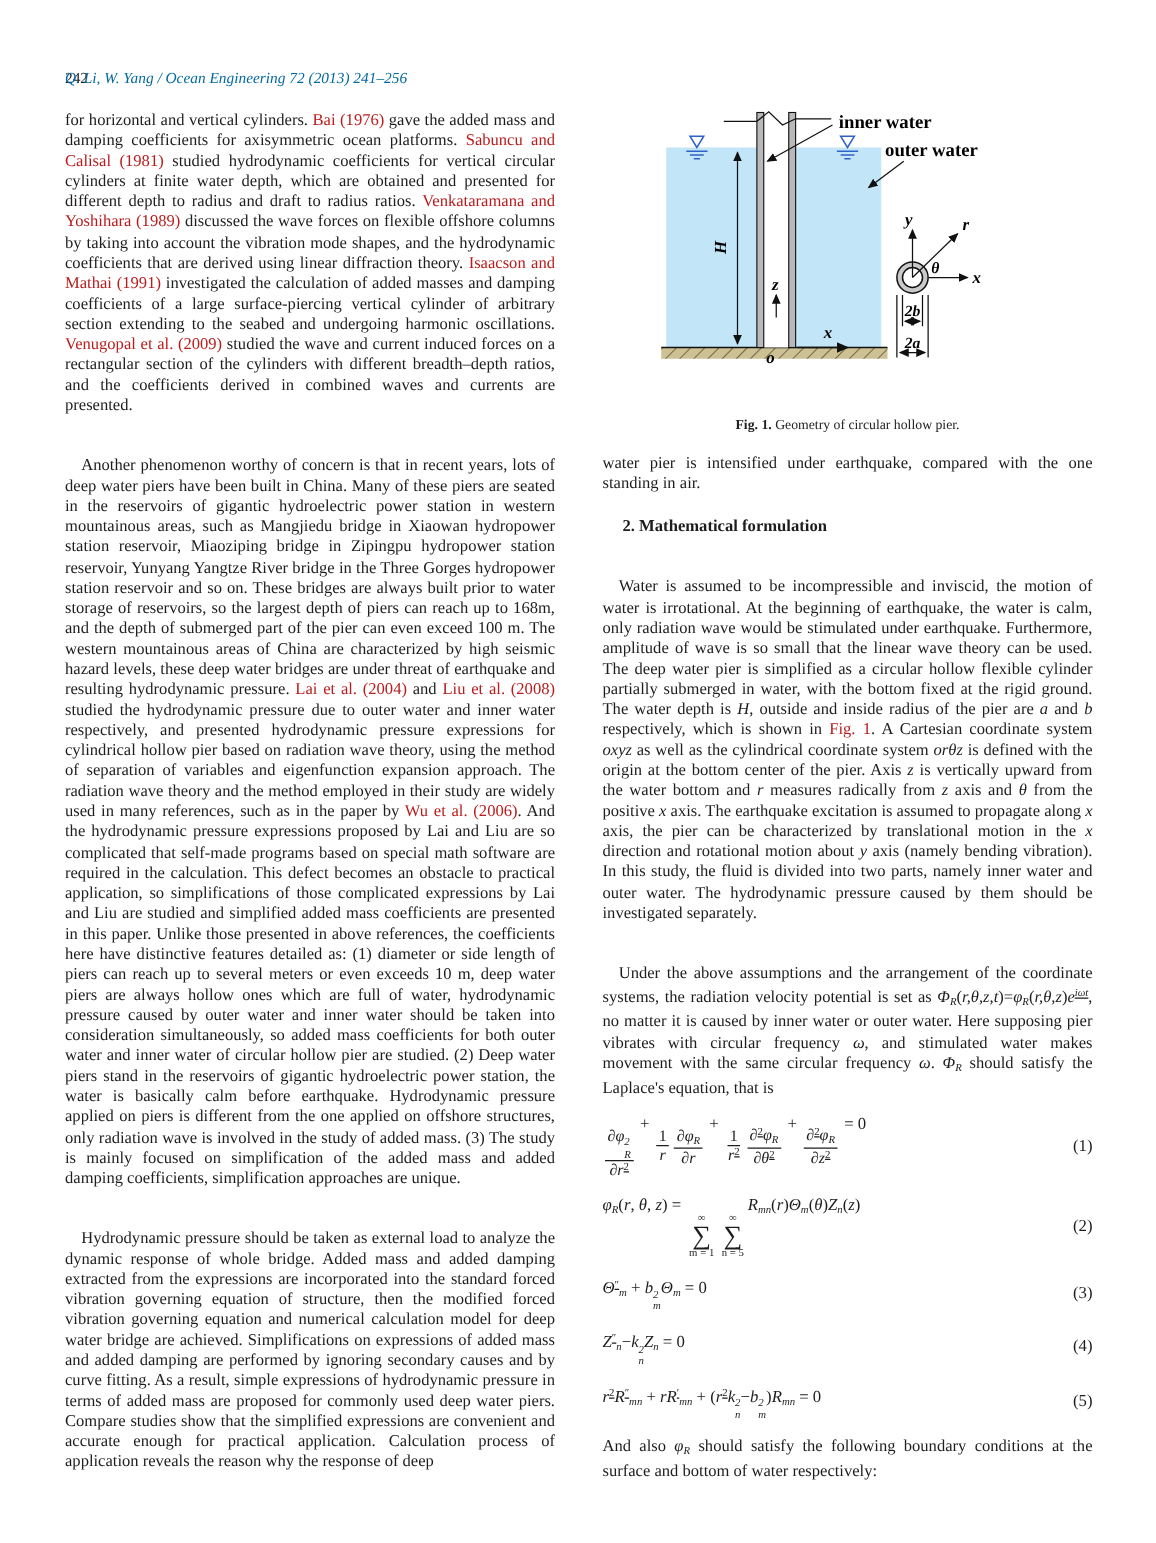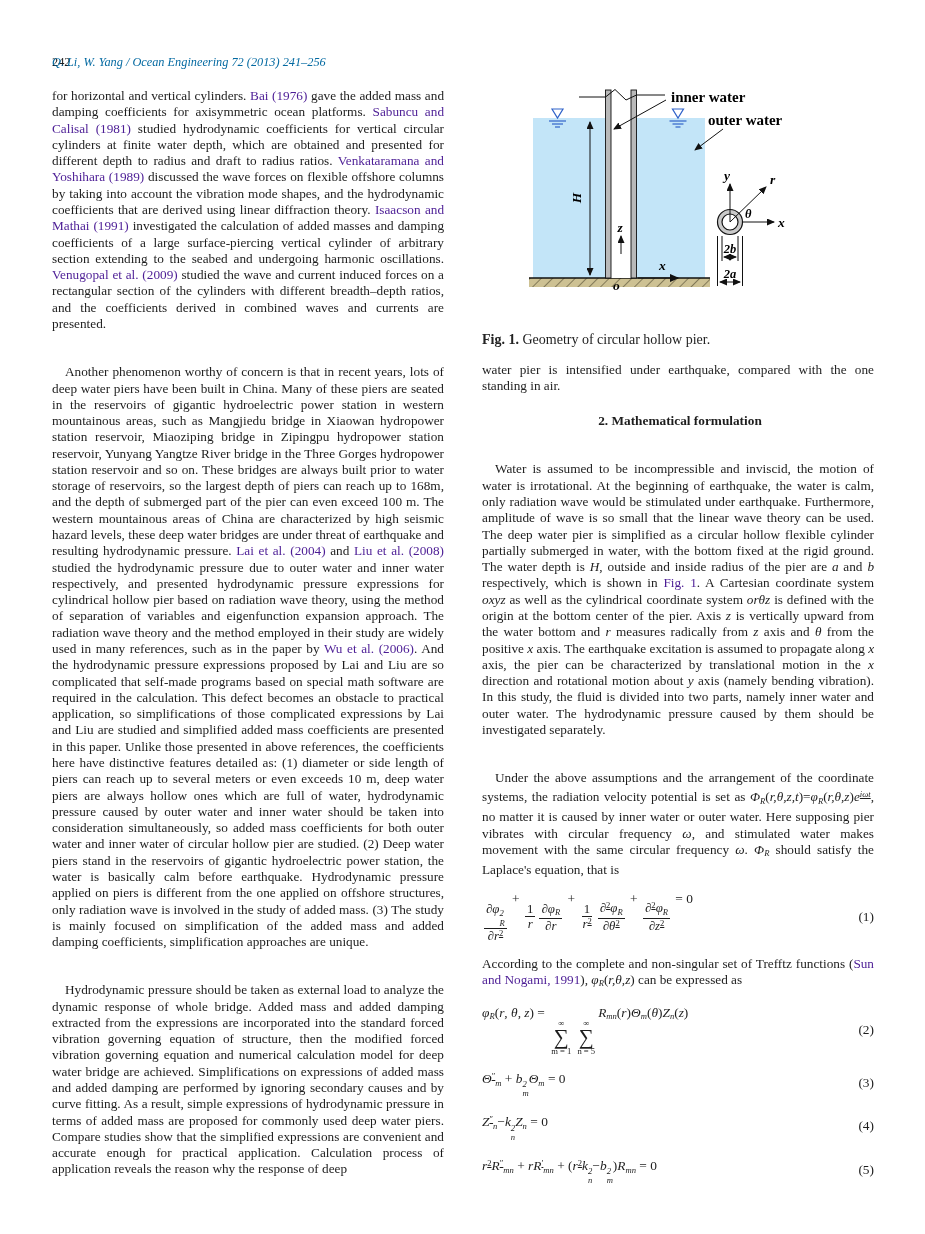--- a/index.html
+++ b/index.html
@@ -9,26 +9,26 @@
   }
   .header{position:absolute;top:55px;left:52px;width:822px;height:16px;font-size:12.3px;}
   .pagenum{position:absolute;left:0;top:0;text-align:center;}
   .runhead{position:absolute;left:0;right:16px;text-align:left;font-style:italic;color:#0369a1;}
   .col{position:absolute;top:88px;width:392px;font-size:13.25px;line-height:16.28px;text-align:justify;}
   .col.left{left:52px;}
   .col.right{left:482px;}
   .para{margin:0;}
   .indent{text-indent:13px;margin-top:32px;}
   .em{font-style:italic;}
-  .lnk{color:#4c1d95;}
+  .lnk{color:#b91c1c;}
   .sb{font-size:8.6px;vertical-align:-0.28em;}
   .sp{font-size:8.6px;vertical-align:0.5em;text-decoration:underline;}
-  .sect{font-weight:700;font-size:13.3px;margin:19px 0 17px 4px;text-align:center;}
+  .sect{font-weight:700;font-size:13.3px;margin:19px 0 17px 16px;text-align:left;}
   .fig{margin-bottom:13px;}
-  .caption{font-size:14px;margin-top:6px;color:#222;}
+  .caption{font-size:11px;text-align:center;margin-top:6px;color:#222;}
   .caption .capb{font-weight:700;}
   .eq{display:flex;align-items:center;margin:13px 0;text-align:left;font-size:13.4px;}
   .eq-body{flex:1;white-space:nowrap;}
   .eq-num{margin-left:8px;}
   .frac{display:inline-flex;flex-direction:column;align-items:center;vertical-align:-0.75em;line-height:1.12;margin:0 2px;font-size:0.96em;}
   .frac>.num{border-bottom:1px solid #1d1d1d;padding:0 2px;}
   .frac>.den{padding:0 2px;}
   .sum{display:inline-flex;flex-direction:column;align-items:center;line-height:1;vertical-align:-1.05em;margin:0 3px;font-size:8.6px;font-style:normal;}
   .sum .sig{font-size:21px;line-height:0.9;}
   .ss{display:inline-flex;flex-direction:column;align-items:flex-start;font-size:8.6px;line-height:1.05;vertical-align:-0.45em;font-style:italic;}
@@ -160,21 +160,20 @@
         </span><span class="frac">
           <span class="num"><span class="em">∂</span><span class="sp">2</span><span class="em">φ</span><span class="sb em">R</span></span>
           <span class="den"><span class="em">∂θ</span><span class="sp">2</span></span>
         </span> + <span class="frac">
           <span class="num"><span class="em">∂</span><span class="sp">2</span><span class="em">φ</span><span class="sb em">R</span></span>
           <span class="den"><span class="em">∂z</span><span class="sp">2</span></span>
         </span> = 0</div>
     <div class="eq-num">(1)</div>
   </div>
 
-  <p class="para">According to the complete and non-singular set of Trefftz functions (<span class="lnk">Sun and Nogami, 1991</span>), <span class="em">φ</span><span class="sb em">R</span>(<span class="em">r,θ,z</span>) can be expressed as</p>
 
   <div class="eq">
     <div class="eq-body"><span class="em">φ</span><span class="sb em">R</span>(<span class="em">r</span>, <span class="em">θ</span>, <span class="em">z</span>) = <span class="sum">
           <span>∞</span>
           <span class="sig">∑</span>
           <span>m = 1</span>
         </span><span class="sum">
           <span>∞</span>
           <span class="sig">∑</span>
           <span>n = 5</span>
@@ -201,14 +200,15 @@
     <div class="eq-body"><span class="em">r</span><span class="sp">2</span><span class="em">R</span><span class="sp">″</span><span class="sb em">mn</span> + <span class="em">rR</span><span class="sp">′</span><span class="sb em">mn</span> + (<span class="em">r</span><span class="sp">2</span><span class="em">k</span><span class="ss">
           <span>2</span>
           <span>n</span>
         </span>−<span class="em">b</span><span class="ss">
           <span>2</span>
           <span>m</span>
         </span>)<span class="em">R</span><span class="sb em">mn</span> = 0</div>
     <div class="eq-num">(5)</div>
   </div>
 
+  <p class="para">And also <span class="em">φ</span><span class="sb em">R</span> should satisfy the following boundary conditions at the surface and bottom of water respectively:</p>
 
 </div>
 
 </body></html>

